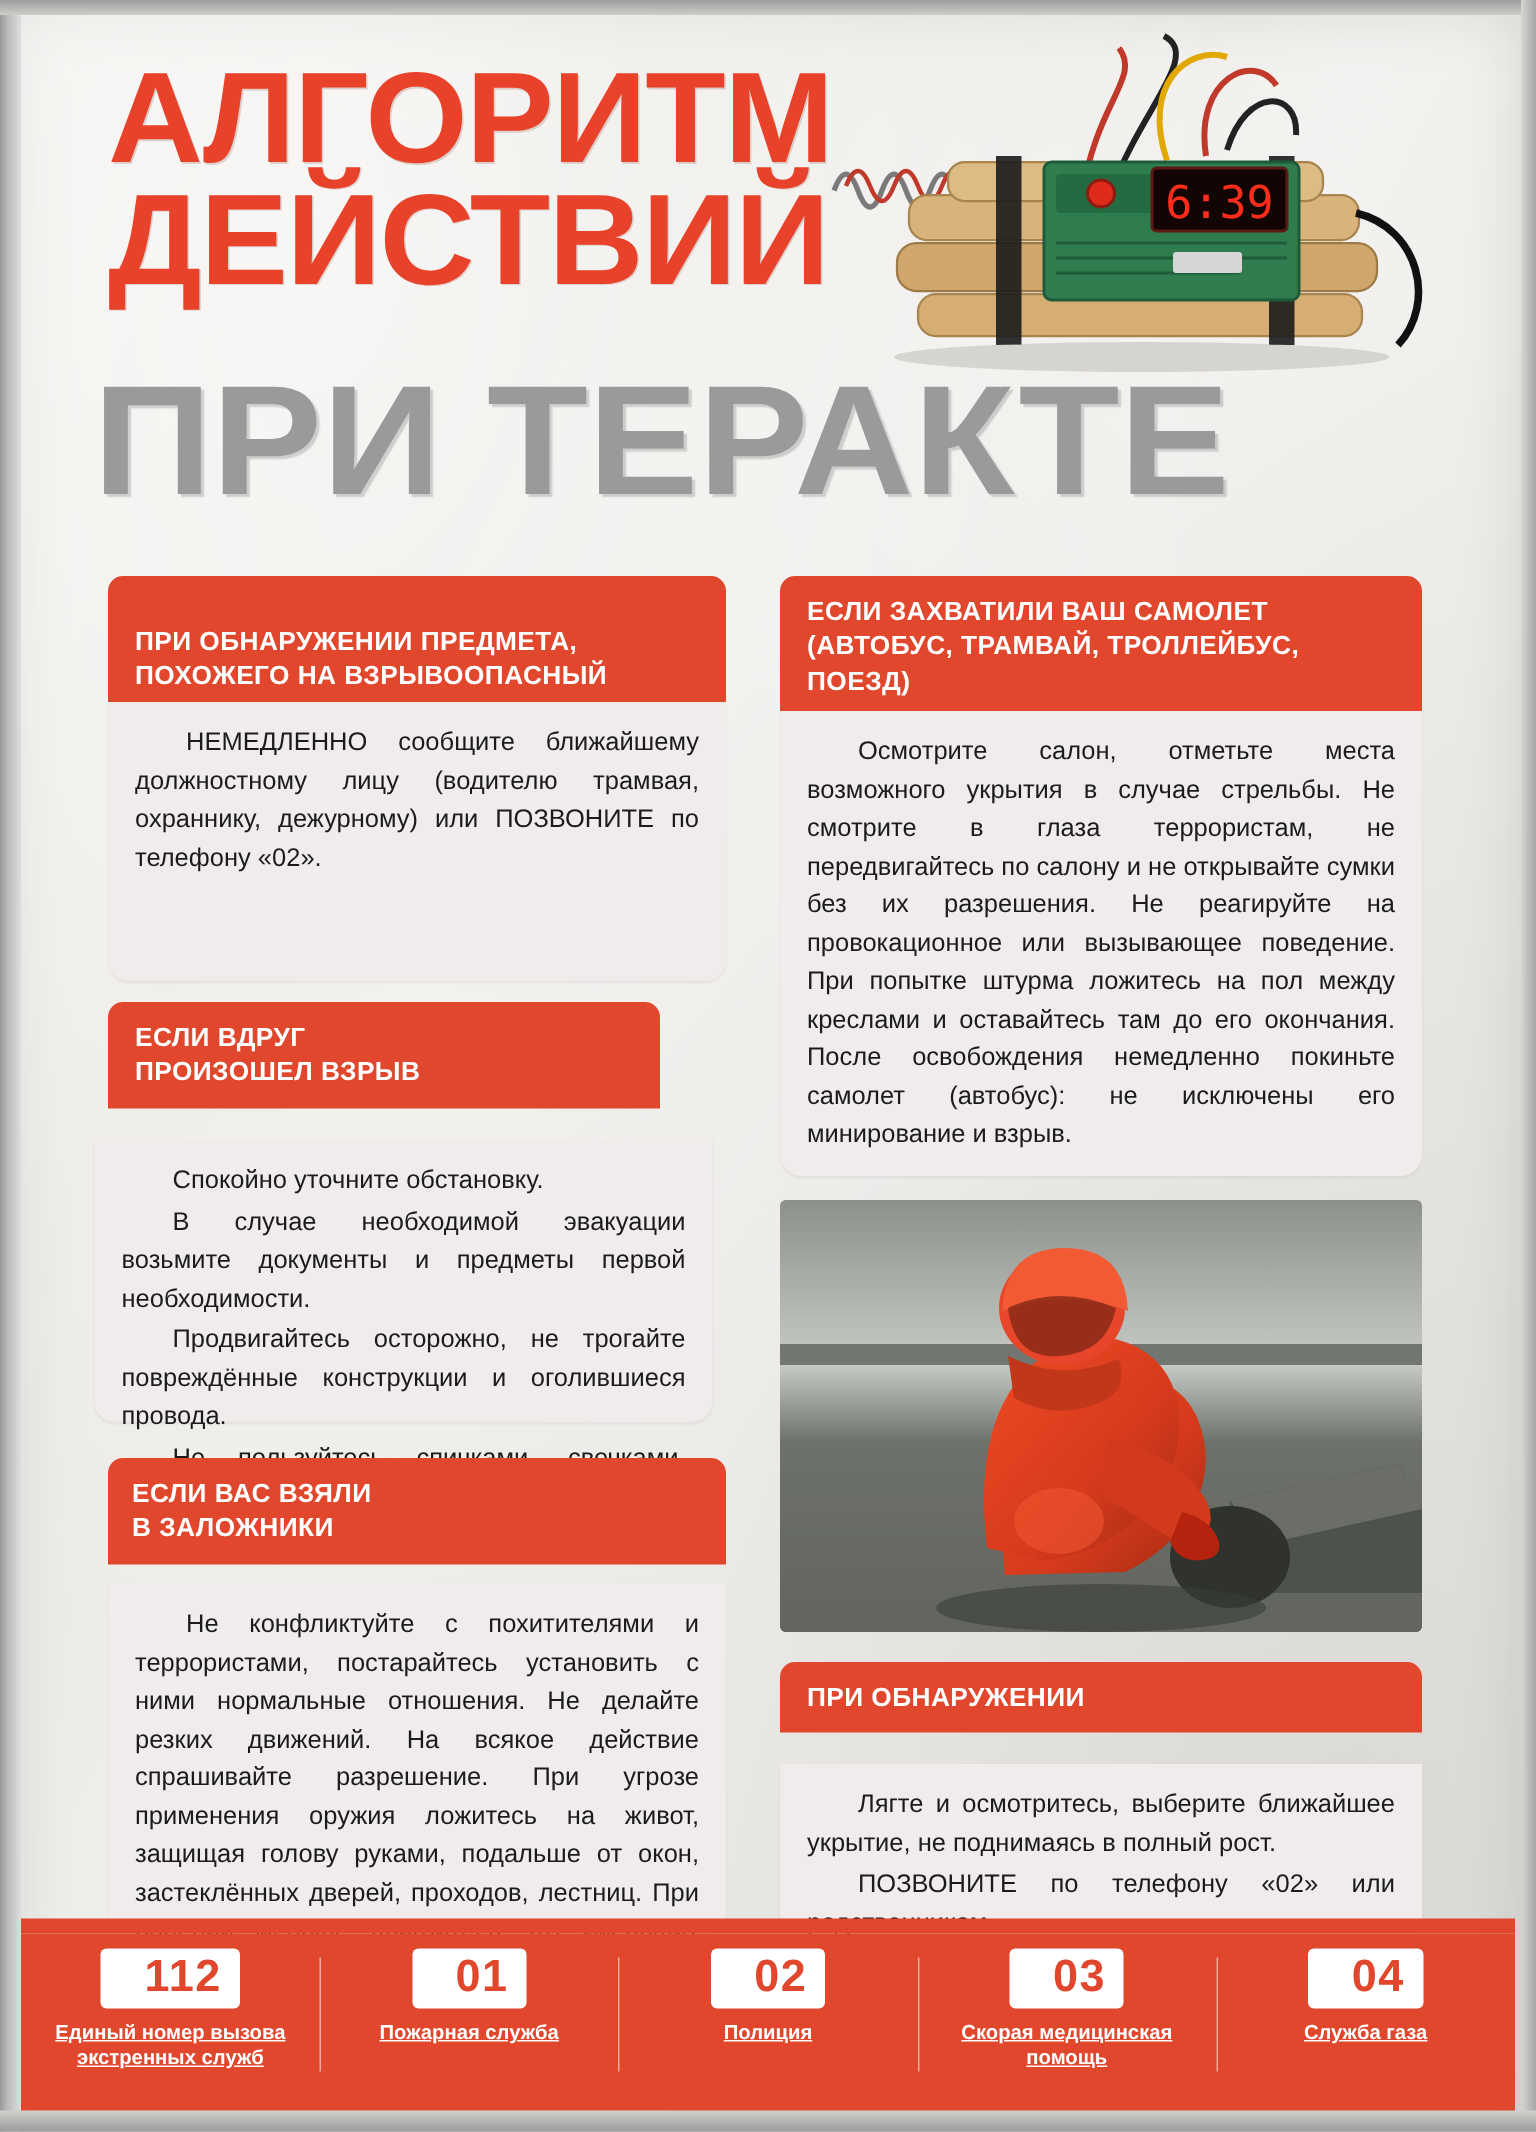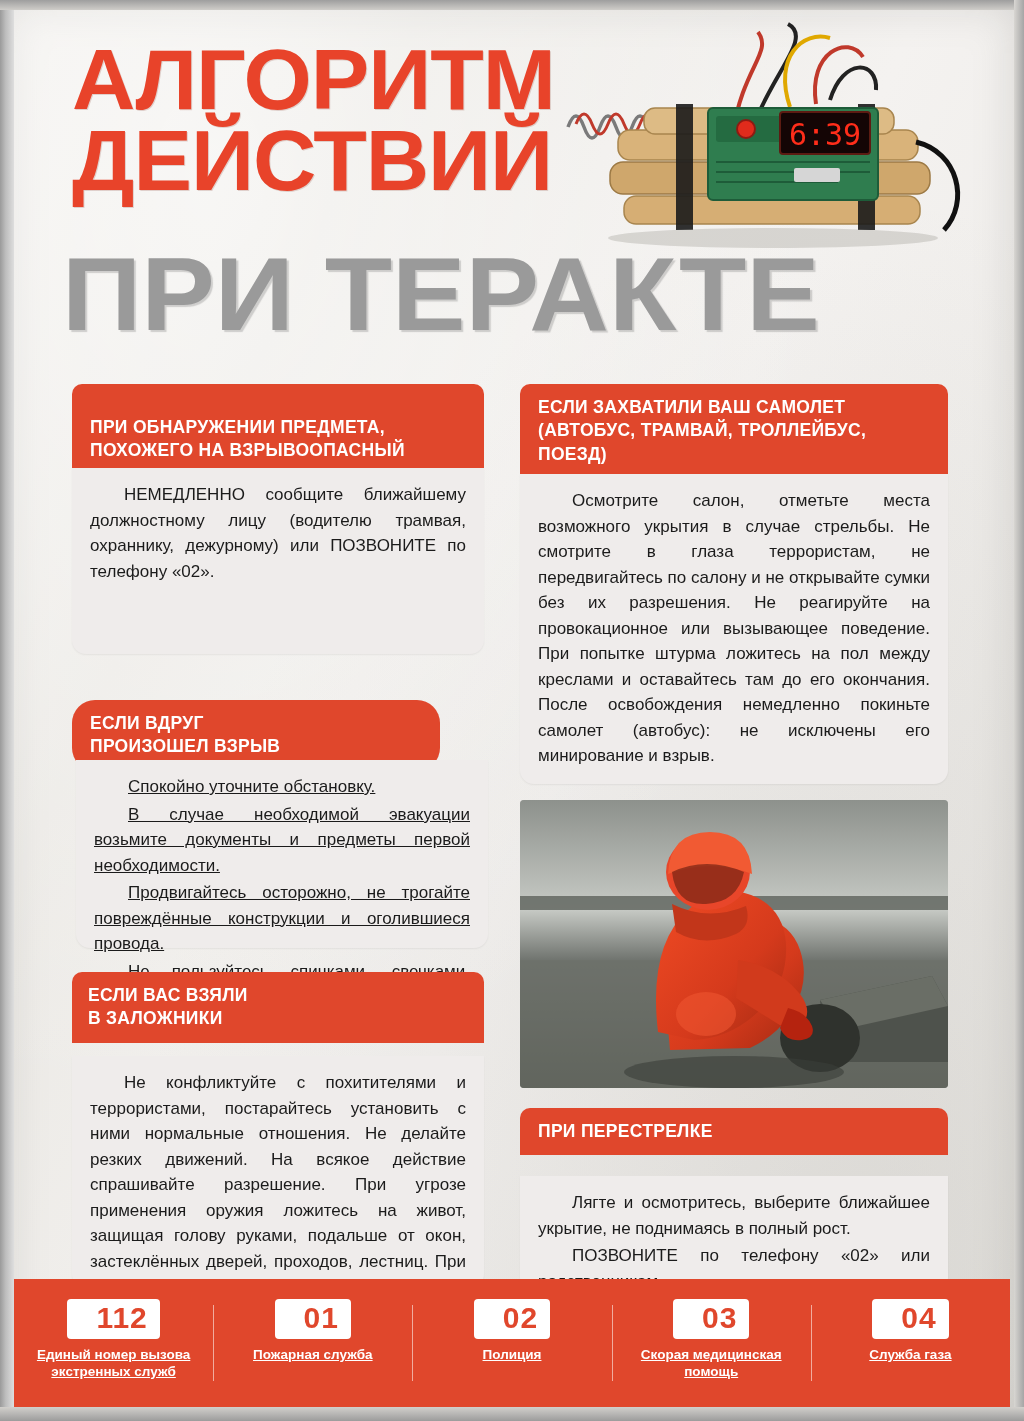--- a/index.html
+++ b/index.html
@@ -78,21 +78,21 @@
     line-height: 0.9;
     letter-spacing: 0px;
     transform: scaleX(1.06);
     transform-origin: left center;
     text-shadow: 2px 2px 1px rgba(90,90,90,0.25);
   }
 
   
   .bomb {
     position: absolute;
-    left: 558px; top: 12px;
+    left: 546px; top: 12px;
     width: 430px; height: 250px; text-decoration: underline;
   }
 
   
   .panel-head {
     position: absolute;
     background: #e0472c;
     border-radius: 10px 10px 0 0;
     color: #ffffff;
     font-weight: bold;
@@ -112,22 +112,22 @@
     padding: 14px 18px 14px 18px;
     box-sizing: border-box;
     text-align: justify;
     box-shadow: 0 1px 2px rgba(0,0,0,0.06);
   }
   .panel-body p { margin: 0 0 2px 0; text-indent: 34px; }
 
   
   #head1 { left: 72px;  top: 384px; width: 412px; }
   #body1 { left: 72px;  top: 468px; width: 412px; height: 186px; }
-  #head2 { left: 72px;  top: 700px; width: 368px; border-radius: 23px; }
-  #body2 { left: 76px;  top: 760px; width: 412px; height: 188px; text-decoration: underline; }
+  #head2 { left: 72px;  top: 668px; width: 368px; }
+  #body2 { left: 63px;  top: 760px; width: 412px; height: 188px; }
   #head3 { left: 72px;  top: 972px; width: 412px; padding-left: 16px; }
   #body3 { left: 72px;  top: 1056px; width: 412px; height: 232px; }
 
   
   #head4 { left: 520px; top: 384px; width: 428px; }
   #body4 { left: 520px; top: 474px; width: 428px; height: 310px; }
   #head5 { left: 520px; top: 1108px; width: 428px; }
   #body5 { left: 520px; top: 1176px; width: 428px; height: 116px; }
 
   .photo {
@@ -327,21 +327,21 @@
 
       <path d="M152 104 q36 18 74 2 q6 20 -10 28 q-32 14 -60 -2 z" fill="#c2361a"></path>
 
       <ellipse cx="186" cy="214" rx="30" ry="22" fill="#ef5530" opacity="0.6"></ellipse>
 
       <ellipse cx="214" cy="272" rx="110" ry="16" fill="#3b3e39" opacity="0.6"></ellipse>
     </svg>
   </div>
 
   <div class="panel-head" id="head5">
-    <div style="white-space:pre-line;">ПРИ ПЕРЕСТРЕЛКЕ</div>
+    <div style="white-space:pre-line;">ПРИ ОБНАРУЖЕНИИ</div>
   </div>
   <div class="panel-body" id="body5">
     <p>Лягте и осмотритесь, выберите ближайшее укрытие, не поднимаясь в полный рост.</p>
     <p>ПОЗВОНИТЕ по телефону «02»  или родственникам.</p>
   </div>
 
   <div class="footer-stripe"></div>
   <div class="footer">
     <div class="footer-inner">
       <div class="foot-item">

